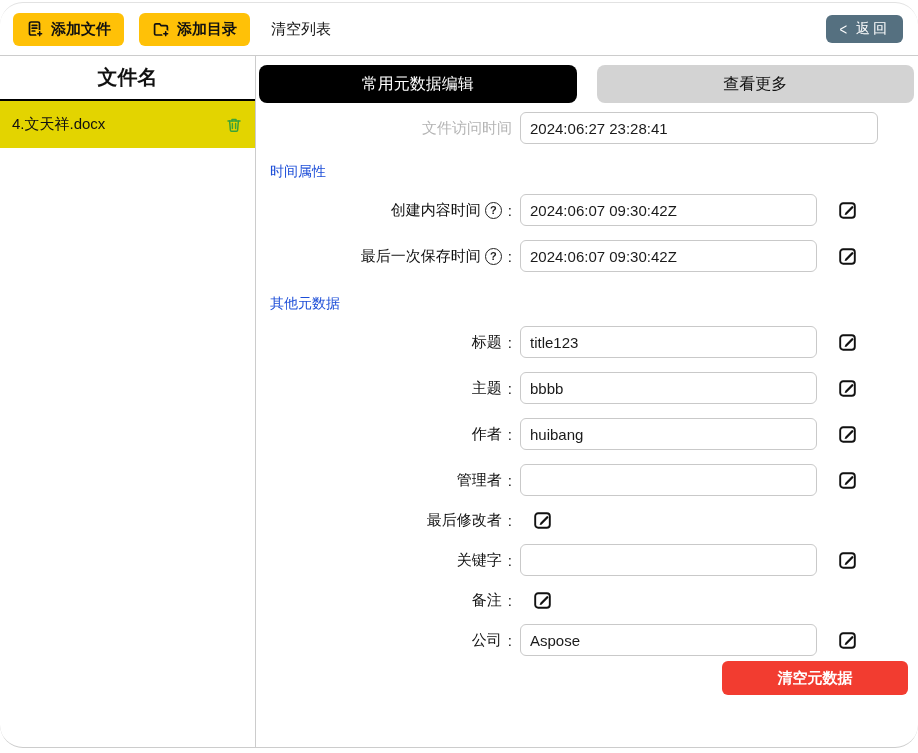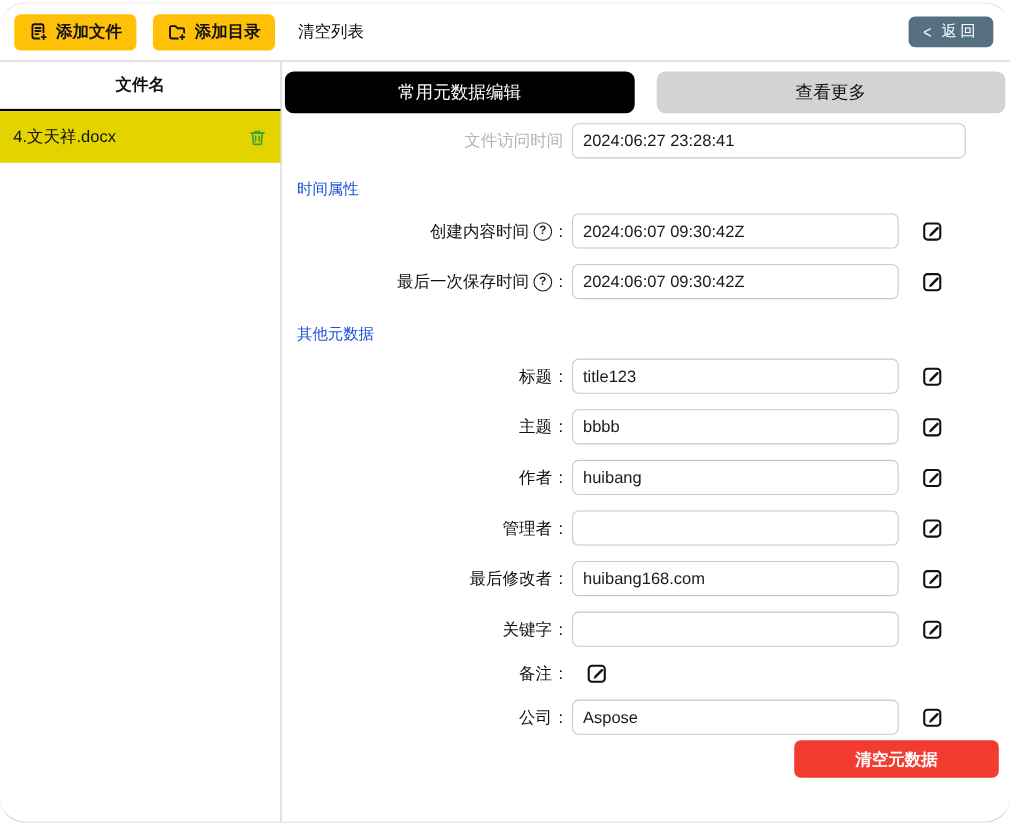--- a/index.html
+++ b/index.html
@@ -39,21 +39,21 @@
     display:flex; align-items:center; gap:9px;
     font-family:inherit; cursor:pointer; letter-spacing:3px;
   }
   .btn-back .chev { font-size:13px; letter-spacing:0; transform:scaleY(1.2); }
   
   .split { flex:1; display:flex; min-height:0; }
   .sidebar { flex:0 0 256px; width:256px; border-right:1px solid #ccc; }
   .sidebar-header {
     height:45px; border-bottom:2px solid #000;
     display:flex; align-items:center; justify-content:center;
-    font-size:15px; font-weight:700;
+    font-size:20px; font-weight:700;
   }
   .file-item {
     height:47px; background:#e3d400;
     display:flex; align-items:center;
     padding:0 12px; font-size:15px; cursor:pointer;
   }
   .file-item .trash-btn {
     margin-left:auto; background:none; border:none; padding:0; cursor:pointer;
     display:flex; align-items:center;
   }
@@ -264,21 +264,20 @@
               <path d="M6.6 15.1l.7-2.1 1.5 1.5z" fill="#111" stroke="none"></path>
             </svg>
           </button>
         </div>
 
         <div class="row">
           <div class="label-col">
             <span>最后修改者</span>
             <span class="colon">:</span>
           </div>
-          <input class="field-input" value="huibang168.com" style="">
           <button class="edit-btn">
             <svg width="20" height="20" viewBox="0 0 20 20" fill="none" stroke="#111">
               <rect x="2.2" y="3.2" width="14.6" height="14.6" rx="3" stroke-width="1.9"></rect>
               <path d="M8.4 13.2 L14.3 7.3" stroke-width="2.3" stroke-linecap="round"></path>
               <path d="M6.6 15.1l.7-2.1 1.5 1.5z" fill="#111" stroke="none"></path>
             </svg>
           </button>
         </div>
 
         <div class="row">

